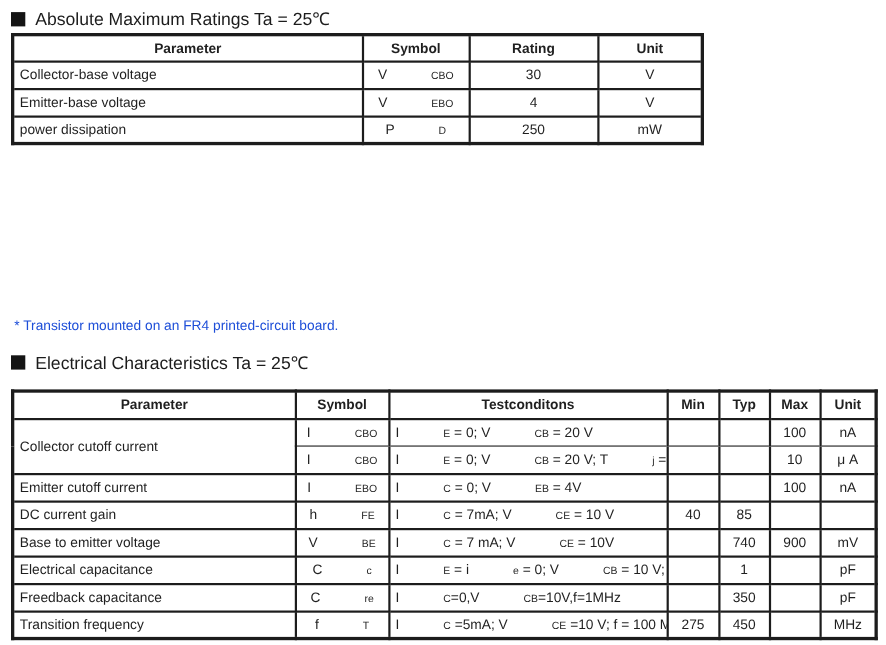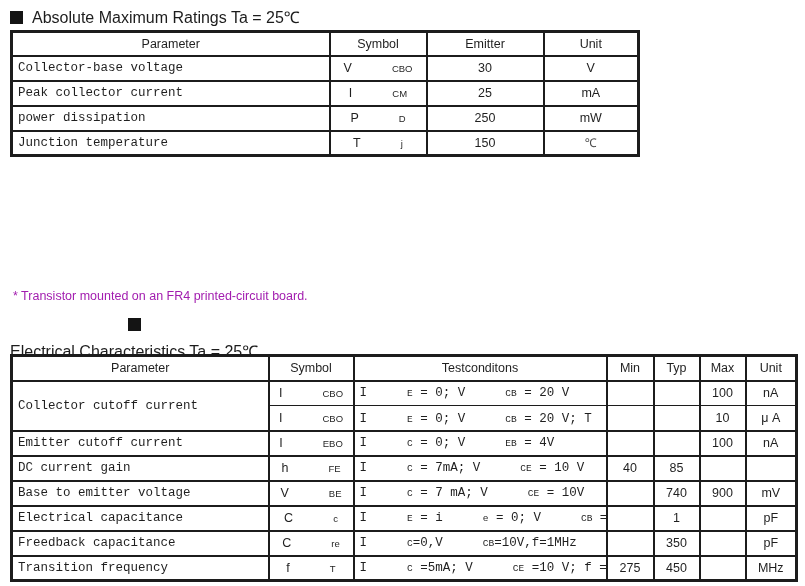--- a/index.html
+++ b/index.html
@@ -32,38 +32,38 @@
     background: #fff;
     border: 3px solid #1c1c1c;
     font-size: 12.5px;
     color: #1f1f1f;
   }
   th, td {
     border: 2px solid #1c1c1c;
     overflow: hidden;
     white-space: nowrap;
   }
-  th { font-weight: normal; text-align: center; }
+  th { font-weight: bold; text-align: center; }
   td.c { text-align: center; }
   td.l, th.l { text-align: left; padding-left: 5px; }
-  td.l { padding-left: 5px; font-family: Liberation Mono, monospace; }
+  td.l { padding-left: 5px; }
   .sb { font-size: 9.5px; margin-left: 40px; }           
   .deg { color: #4a4a4a; font-size: 12px; }
   #table1 { left: 10px; top: 30px; width: 627px; }
   #table1 tr { height: 25px; }
   #table1 tr.hdr { height: 24px; }
   #table2 { left: 10px; top: 354px; width: 785px; }
   #table2 tr { height: 25px; }
   #sec1-title { left: 10px; top: 6px; }
-  #sec2-title { left: 10px; top: 318px; flex-direction: column; }
+  #sec2-title { left: 10px; top: 318px; }
   #footnote {
     position: absolute;
     left: 13px; top: 289px;
     font-size: 12.5px;
-    color: #a21caf;
+    color: #1d4ed8;
     white-space: nowrap;
   }
   
   .split-b { border-bottom-width: 1px; }
   .split-t { border-top-width: 1px; }
 </style>
 </head>
 <body>
 
 <div class="section-title" id="sec1-title">
@@ -75,46 +75,40 @@
   <colgroup>
       <col style="width:318px">
       <col style="width:97px">
       <col style="width:117px">
       <col style="width:95px">
     </colgroup>
   <tbody>
       <tr class="hdr">
     <th>Parameter</th>
     <th>Symbol</th>
-    <th>Emitter</th>
+    <th>Rating</th>
     <th>Unit</th>
   </tr>
   <tr>
     <td class="l">Collector-base voltage</td>
     <td class="c"><span>V</span><span class="sb">CBO</span></td>
     <td class="c">30</td>
     <td class="c">V</td>
   </tr>
   <tr>
-    <td class="l">Peak collector current</td>
-    <td class="c"><span>I</span><span class="sb">CM</span></td>
-    <td class="c">25</td>
-    <td class="c">mA</td>
+    <td class="l">Emitter-base voltage</td>
+    <td class="c"><span>V</span><span class="sb">EBO</span></td>
+    <td class="c">4</td>
+    <td class="c">V</td>
   </tr>
   <tr>
     <td class="l"> power dissipation</td>
     <td class="c"><span>P</span><span class="sb">D</span></td>
     <td class="c">250</td>
     <td class="c">mW</td>
-  </tr>
-  <tr>
-    <td class="l">Junction temperature</td>
-    <td class="c"><span>T</span><span class="sb">j</span></td>
-    <td class="c">150</td>
-    <td class="c deg">℃</td>
   </tr>
 </tbody>
   </table>
 
 <div id="footnote">* Transistor mounted on an FR4 printed-circuit board.</div>
 
 <div class="section-title" id="sec2-title">
   <span class="bullet"></span>
   <span>Electrical Characteristics Ta = 25℃</span>
 </div>

